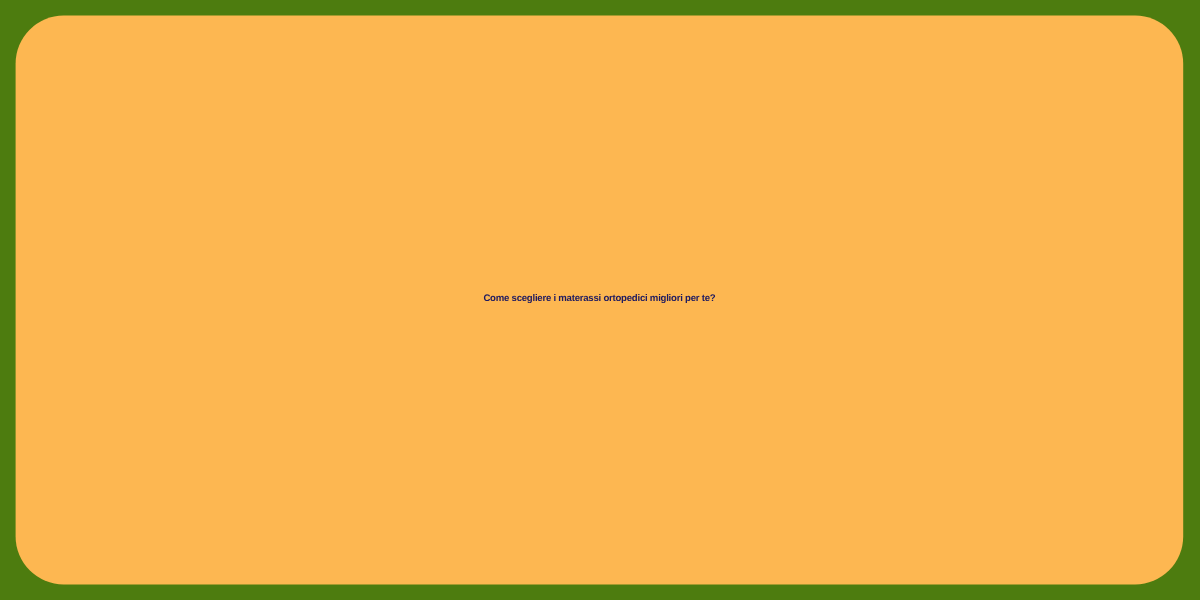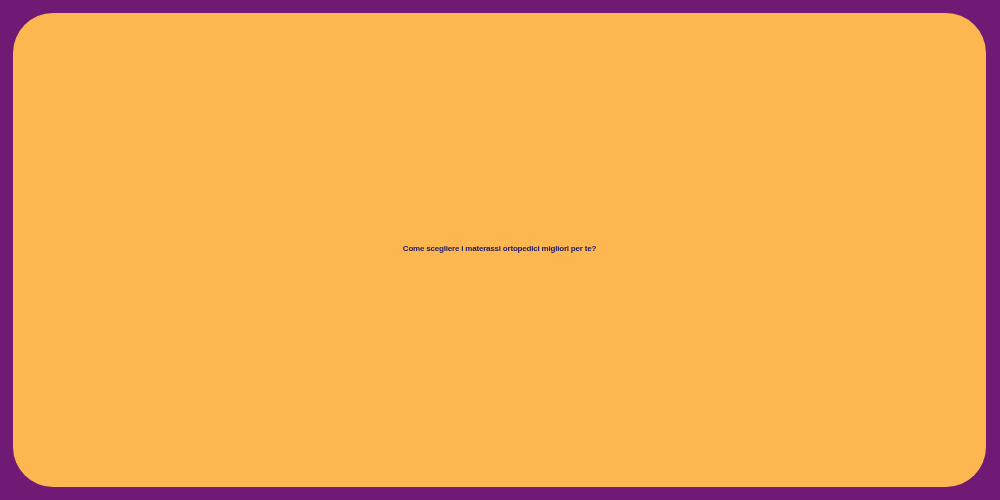--- a/index.html
+++ b/index.html
@@ -54,17 +54,17 @@
     letter-spacing: -0.2px;
     color: #1e1a60;
     white-space: nowrap;
     position: relative;
     top: -1px;
   }
 </style>
 </head>
 <body>
 
-<div id="banner-root" style="background: #701a75;">
+<div id="banner-root" style="background: #4d7c0f;">
   <div id="banner-card" style="background: rgb(253, 183, 81);">
     <h1 id="banner-headline" style="color: rgb(30, 26, 96); font-size: 8px;">Come scegliere i materassi ortopedici migliori per te?</h1>
   </div>
 </div>
 
 </body></html>

